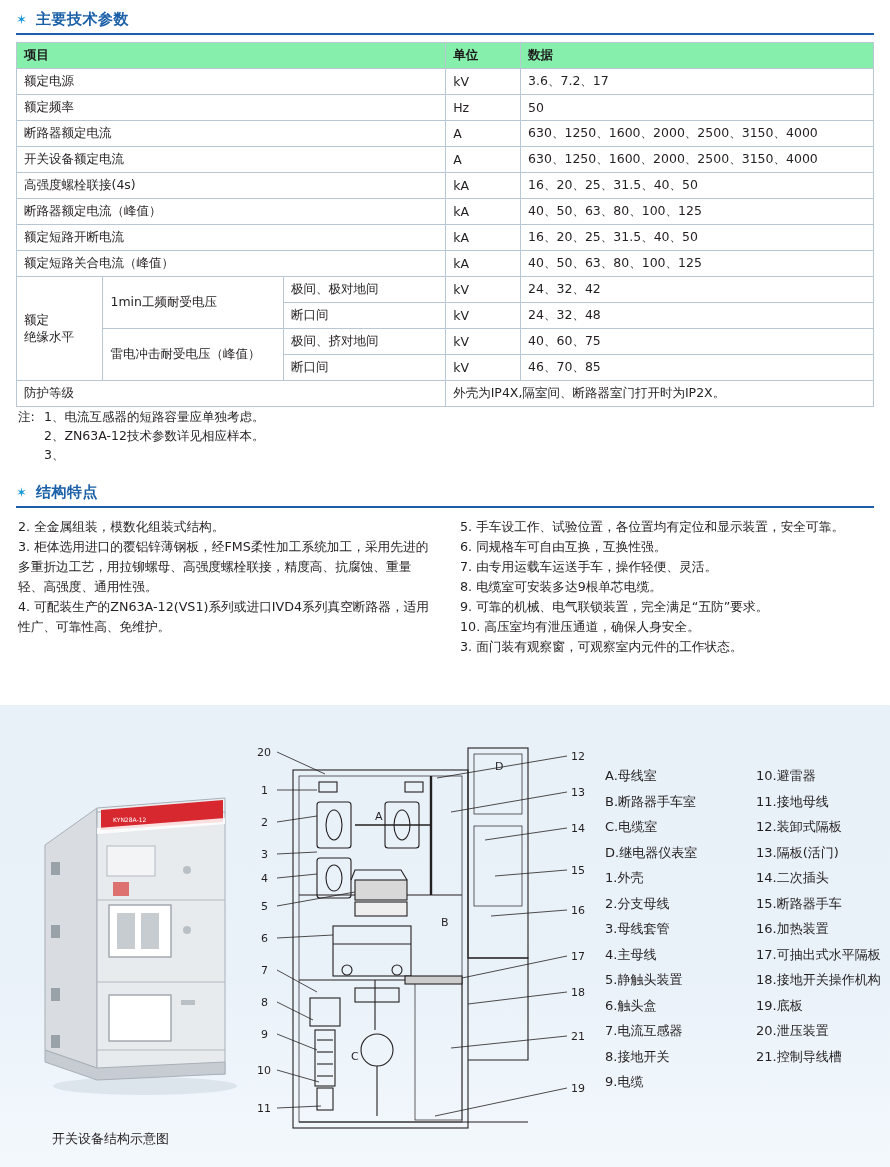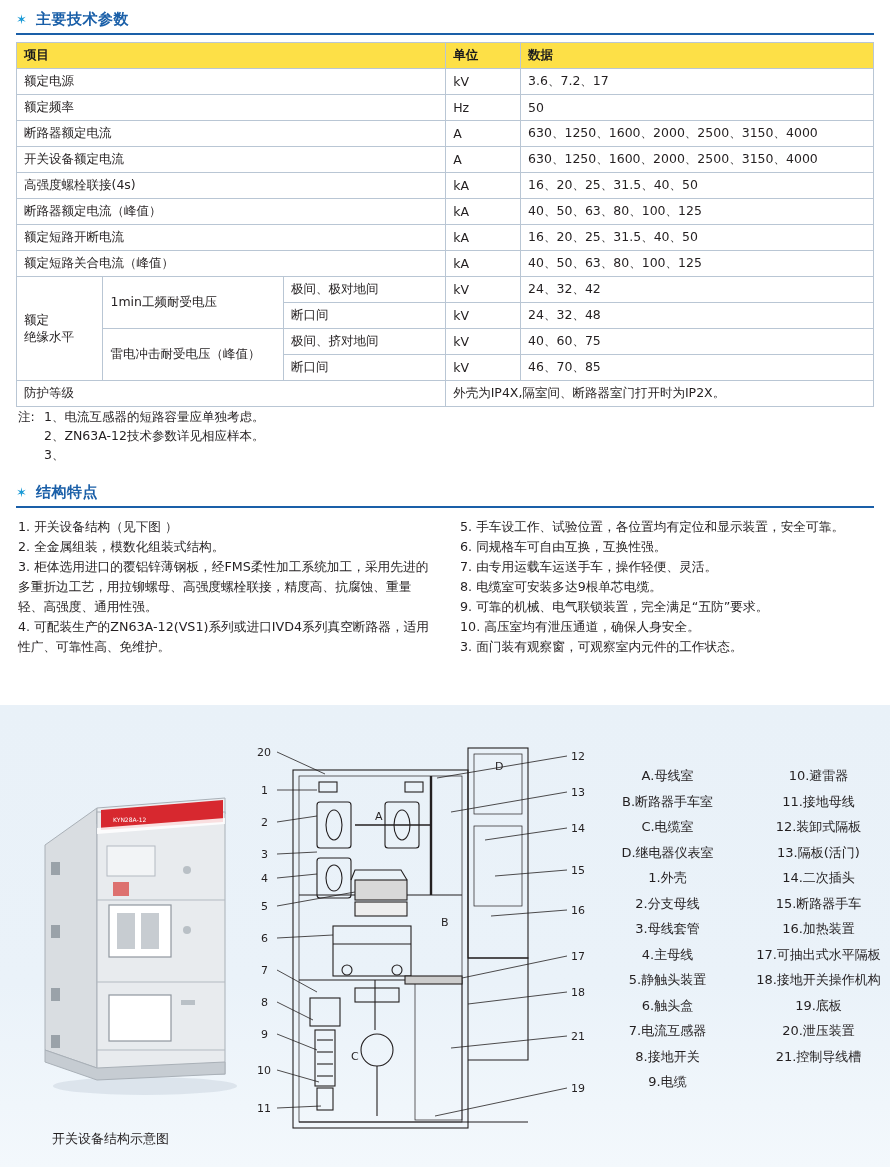--- a/index.html
+++ b/index.html
@@ -33,21 +33,21 @@
   }
   table.spec td, table.spec th {
     border: 1px solid #b9c6d4;
     padding: 4px 7px;
     text-align: left;
     font-weight: normal;
     height: 24px;
     vertical-align: middle;
   }
   table.spec thead td {
-    background: #fde047;
+    background: #86efac;
     font-weight: bold;
     color: #1c1c1c;
   }
   .c-item { width: 430px; }
   .c-unit { width: 75px; }
   .c-data { width: 353px; }
   .sub1 { width: 167px; }
   .sub2 { width: 150px; }
   .vmid { vertical-align: middle; }
   .nowrapcell { white-space: nowrap; }
@@ -85,21 +85,21 @@
   
   .drawing { position: absolute; left: 255px; top: 25px; width: 335px; height: 410px; }
 
   
   .legend {
     position: absolute; left: 605px; top: 58px;
     display: flex; gap: 26px;
     font-size: 13px; line-height: 25.5px;
     color: #231f20;
   }
-  .legend .lcol { width: 125px; text-align: center; }
+  .legend .lcol { width: 125px; }
   .legend .lcol div { white-space: nowrap; }
 
   .leader { stroke: #231f20; stroke-width: .8; fill: none; }
   .numtxt { font-size: 11px; fill: #231f20; font-family: "DejaVu Sans", sans-serif; }
 </style>
 </head>
 <body>
 
 <div class="page">
 
@@ -217,21 +217,20 @@
   <div style="position:absolute; left:16px; top:483px; width:858px;">
     <div class="section-head">
       <span class="flower">✶</span>
       <span>结构特点</span>
     </div>
     <div class="rule"></div>
   </div>
 
   <div class="features" style="position:absolute; left:18px; top:517px; width:858px;">
     <div class="col">
-      <p>1. 开关设备结构（见下图 ）</p>
       <p>2. 全金属组装，模数化组装式结构。</p>
       <p>3. 柜体选用进口的覆铝锌薄钢板，经FMS柔性加工系统加工，采用先进的多重折边工艺，用拉铆螺母、高强度螺栓联接，精度高、抗腐蚀、重量轻、高强度、通用性强。</p>
       <p>4. 可配装生产的ZN63A-12(VS1)系列或进口IVD4系列真空断路器，适用性广、可靠性高、免维护。</p>
     </div>
     <div class="col">
       <p>5. 手车设工作、试验位置，各位置均有定位和显示装置，安全可靠。</p>
       <p>6. 同规格车可自由互换，互换性强。</p>
       <p>7. 由专用运载车运送手车，操作轻便、灵活。</p>
       <p>8. 电缆室可安装多达9根单芯电缆。</p>
       <p>9. 可靠的机械、电气联锁装置，完全满足“五防”要求。</p>

